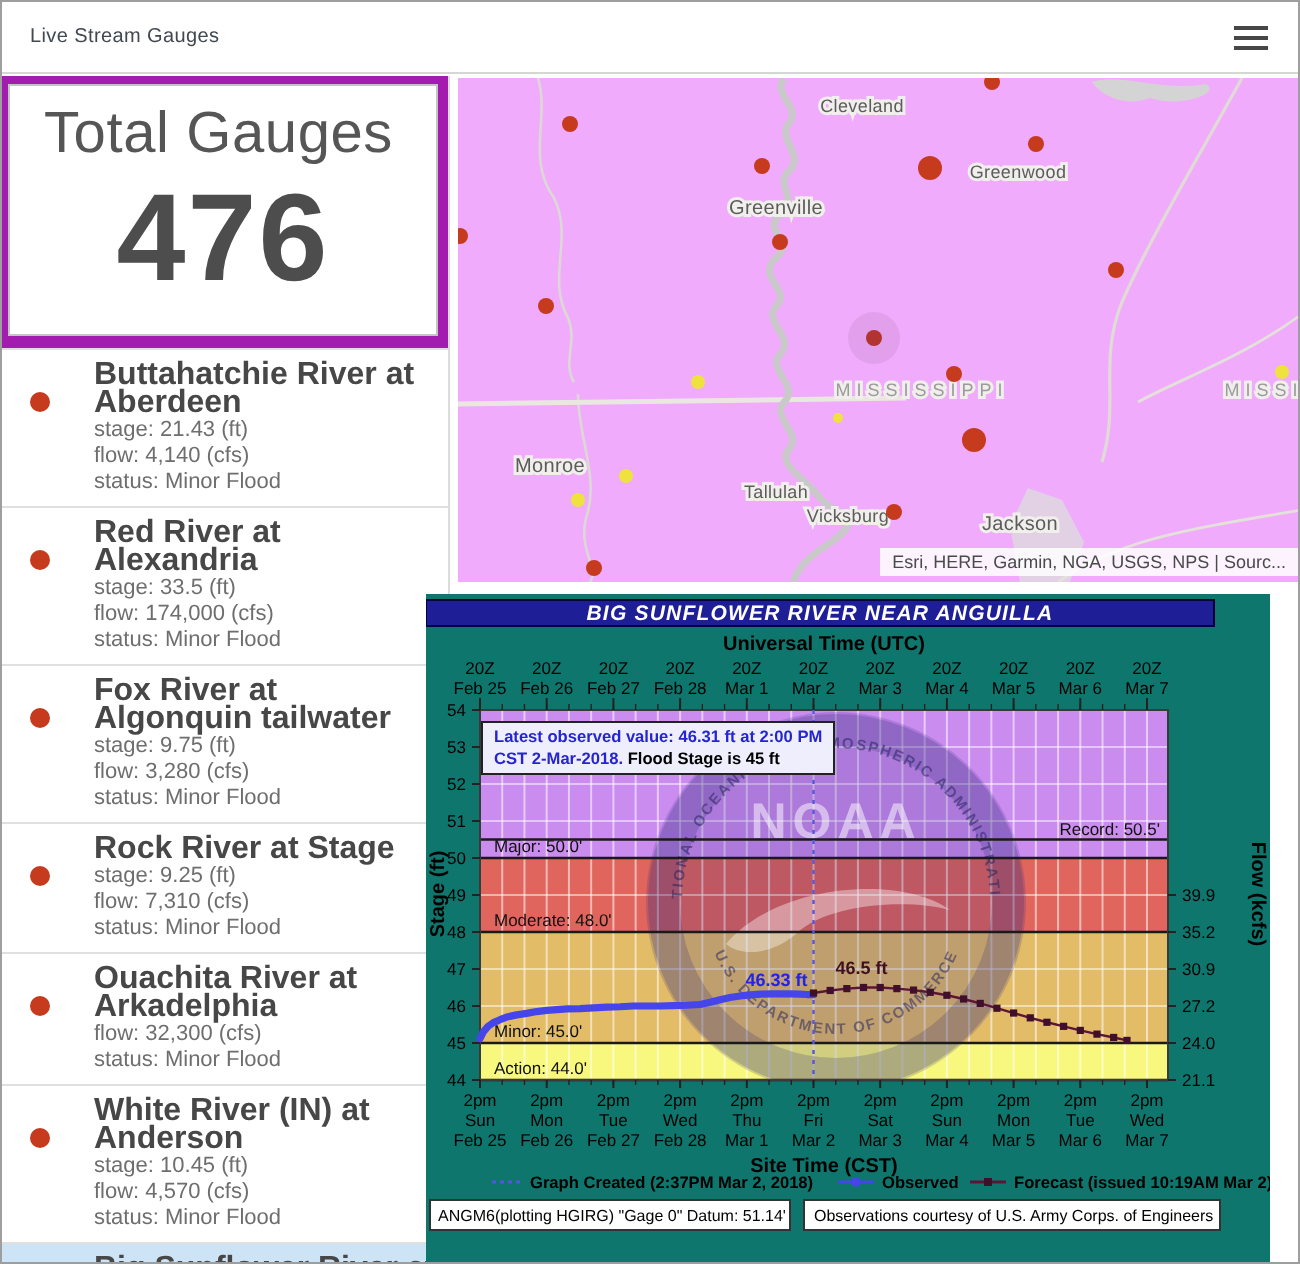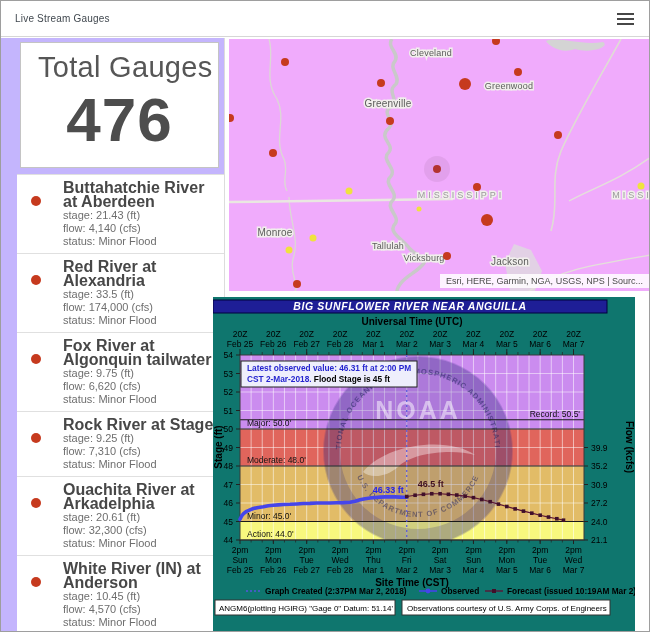--- a/index.html
+++ b/index.html
@@ -6,21 +6,21 @@
   html,body { background:#fff; font-family:"Liberation Sans", sans-serif; }
   .app { position:relative; width:650px; height:632px; background:#fff; border:1px solid #9e9e9e; overflow:hidden; }
 
   
   .hdr { position:absolute; left:0; top:0; width:100%; height:36px; background:#fff; border-bottom:1px solid #d6d6d6; display:flex; align-items:center; }
   .hdr-title { margin-left:14px; font-size:10px; color:#41484f; letter-spacing:.2px; }
   .menu-btn { position:absolute; right:12px; top:9px; width:20px; height:18px; cursor:pointer; }
   .menu-btn span { display:block; width:17px; height:2px; background:#474747; margin:3px 0; }
 
   
-  .left { position:absolute; left:0; top:37px; width:224px; height:595px; border-right:1px solid #dcdcdc; background:#c4b5fd; overflow:hidden;padding-left:16px; }
+  .left { position:absolute; left:0; top:37px; width:224px; height:595px; border-right:1px solid #dcdcdc; background:#a21caf; overflow:hidden; }
   .total-card { margin:4px 5px 6px 3px; height:126px; border:1px solid #c4c4c4; background:#fff; }
   .total-label { font-size:29px; color:#565656; padding:8px 0 0 17px; letter-spacing:.3px; }
   .total-value { font-size:62px; font-weight:bold; color:#4d4d4d; text-align:center; line-height:72px; letter-spacing:1px; }
   .gauge-list { border-top:1px solid #e0e0e0; }
   .gauge-item { position:relative; padding:6px 6px 5px 46px; border-bottom:1px solid #e0e0e0; background:#fff; min-height:52px; cursor:pointer; }
   .gauge-item.selected { background:#cde4f6; }
   .gauge-dot { position:absolute; left:14px; top:21px; width:10px; height:10px; border-radius:50%; background:#c63a1e; }
   .gauge-title { font-size:16px; font-weight:bold; color:#474747; line-height:14px; }
   .gauge-line { font-size:11px; color:#6e6e6e; line-height:13px; }
 
@@ -61,34 +61,33 @@
           <span class="gauge-dot"></span>
           <div class="gauge-title">Red River at Alexandria</div>
           <div class="gauge-line">stage: 33.5 (ft)</div>
           <div class="gauge-line">flow: 174,000 (cfs)</div>
           <div class="gauge-line">status: Minor Flood</div>
         </div>
         <div class="gauge-item">
           <span class="gauge-dot"></span>
           <div class="gauge-title">Fox River at Algonquin tailwater</div>
           <div class="gauge-line">stage: 9.75 (ft)</div>
-          <div class="gauge-line">flow: 6,620 (cfs)</div>
+          <div class="gauge-line">flow: 3,280 (cfs)</div>
           <div class="gauge-line">status: Minor Flood</div>
         </div>
         <div class="gauge-item">
           <span class="gauge-dot"></span>
           <div class="gauge-title">Rock River at Stage</div>
           <div class="gauge-line">stage: 9.25 (ft)</div>
           <div class="gauge-line">flow: 7,310 (cfs)</div>
           <div class="gauge-line">status: Minor Flood</div>
         </div>
         <div class="gauge-item">
           <span class="gauge-dot"></span>
           <div class="gauge-title">Ouachita River at Arkadelphia</div>
-          <div class="gauge-line">stage: 20.61 (ft)</div>
           <div class="gauge-line">flow: 32,300 (cfs)</div>
           <div class="gauge-line">status: Minor Flood</div>
         </div>
         <div class="gauge-item">
           <span class="gauge-dot"></span>
           <div class="gauge-title">White River (IN) at Anderson</div>
           <div class="gauge-line">stage: 10.45 (ft)</div>
           <div class="gauge-line">flow: 4,570 (cfs)</div>
           <div class="gauge-line">status: Minor Flood</div>
         </div>

